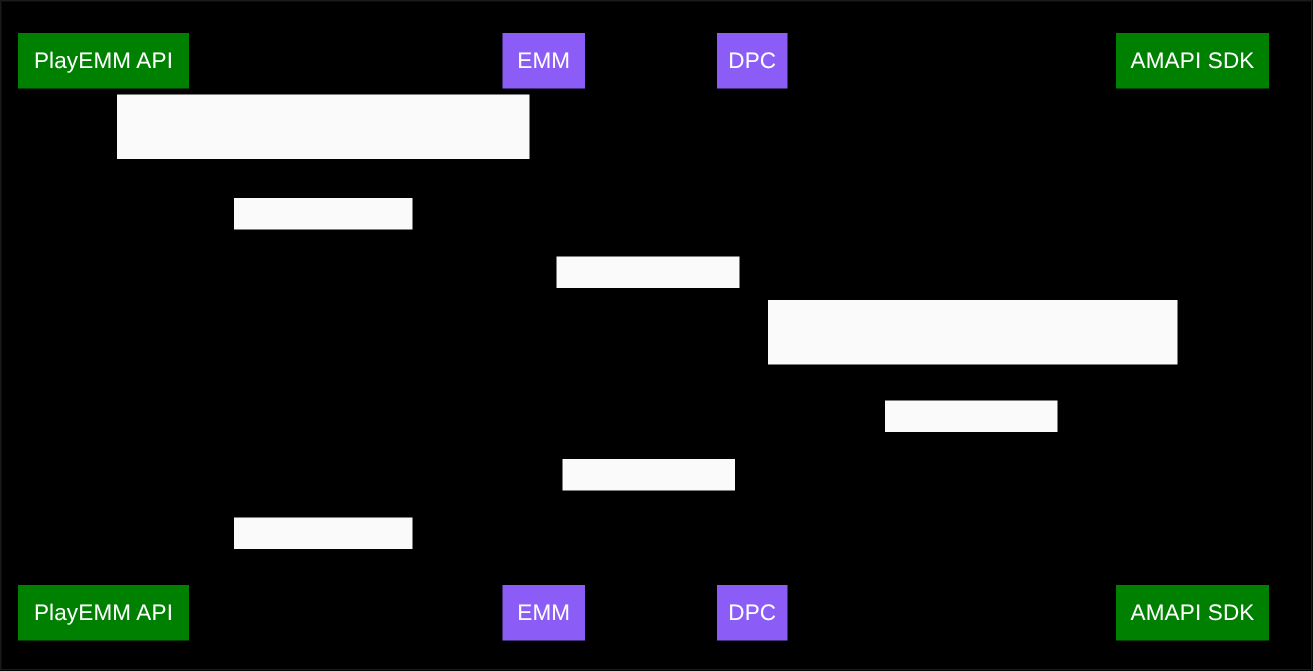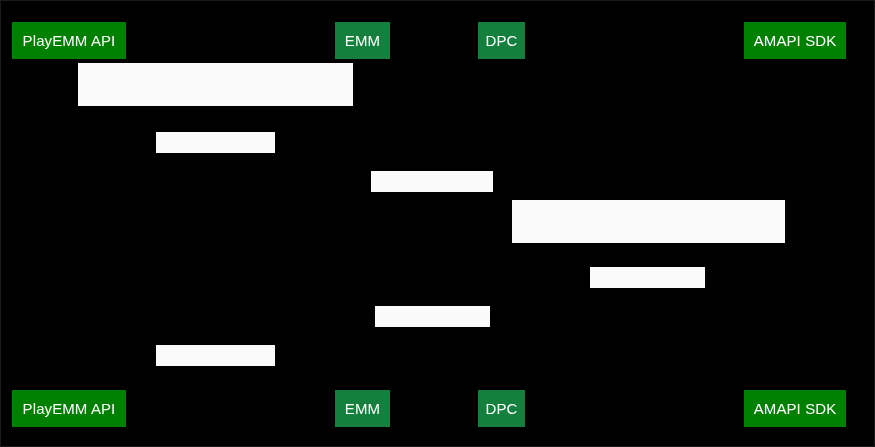--- a/index.html
+++ b/index.html
@@ -32,21 +32,21 @@
     color: #ffffff;
     font-size: 15px;
     line-height: 1;
     letter-spacing: 0.1px;
     white-space: nowrap;
     height: 37px;
     padding: 4px 10px;
     user-select: none;
   }
   .participant.green { background: #008000; }
-  .participant.blue  { background: #15803d; }
+  .participant.blue  { background: #8b5cf6; }
 
   
   .lifeline {
     position: absolute;
     width: 1px;
     background: #000000;
     top: 58px;
     bottom: 58px;
   }
 

